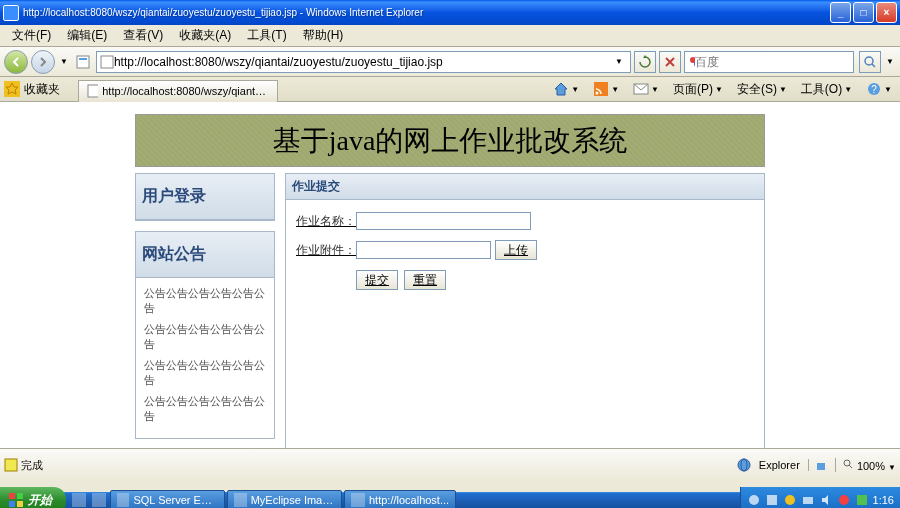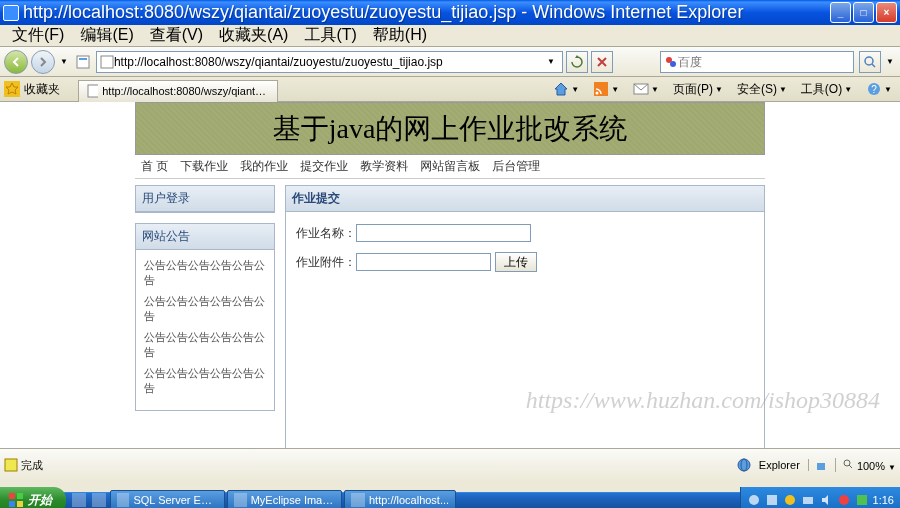--- a/index.html
+++ b/index.html
@@ -1,77 +1,77 @@
 <!DOCTYPE html>
 <html><head>
   <meta charset="utf-8">
   <style>
     * { margin: 0; padding: 0; box-sizing: border-box; }
     body { font-family: "Microsoft YaHei", SimSun, Arial, sans-serif; font-size: 12px; background: #ece9d8; overflow: hidden; width: 900px; height: 508px; position: relative; }
     
     
     .titlebar { background: linear-gradient(to bottom, #0058e6 0%, #3b8eff 8%, #0854e0 50%, #0046c8 100%); height: 25px; display: flex; align-items: center; padding: 0 3px; color: white; }
     .titlebar-icon { width: 16px; height: 16px; margin-right: 4px; background: #3b8eff; border: 1px solid #fff; border-radius: 2px; }
-    .titlebar-text { flex: 1; font-size: 18px; text-shadow: 1px 1px 1px rgba(0,0,0,0.3); }
+    .titlebar-text { flex: 1; font-size: 10px; text-shadow: 1px 1px 1px rgba(0,0,0,0.3); }
     .titlebar-btns { display: flex; gap: 2px; }
     .titlebar-btn { width: 21px; height: 21px; border: 1px solid #fff; border-radius: 3px; display: flex; align-items: center; justify-content: center; color: white; font-size: 10px; font-weight: bold; }
     .btn-min, .btn-max { background: linear-gradient(to bottom, #7ba7e8, #2862d8); }
     .btn-close { background: linear-gradient(to bottom, #e88b7b, #d83a28); }
     
     
     .menubar { background: #ece9d8; height: 22px; display: flex; align-items: center; padding: 0 4px; border-bottom: 1px solid #aca899; }
-    .menubar-item { padding: 2px 8px; font-size: 16px; color: #000; text-align: center; }
+    .menubar-item { padding: 2px 8px; font-size: 12px; color: #000; text-align: center; }
     
     
     .navbar { background: linear-gradient(to bottom, #fafaf7, #ece9d8); height: 30px; display: flex; align-items: center; padding: 0 4px; border-bottom: 1px solid #aca899; gap: 3px; }
     .nav-circle { width: 24px; height: 24px; border-radius: 50%; border: 1px solid #8a9db0; display: flex; align-items: center; justify-content: center; background: linear-gradient(to bottom, #f0f4f9, #c4d5e8); color: #3a5d8a; font-size: 14px; }
     .nav-circle.back { background: linear-gradient(to bottom, #d4e6a8, #8ab83a); color: #fff; }
     .nav-dropdown { font-size: 8px; padding: 0 2px; }
     .addr-icon { width: 16px; height: 16px; margin: 0 2px; }
     .addr-bar { flex: 1; height: 22px; background: white; border: 1px solid #7f9db9; display: flex; align-items: center; padding: 0 3px; }
     .addr-input { flex: 1; border: none; outline: none; font-size: 12px; color: #000; }
     .addr-drop { width: 16px; font-size: 8px; text-align: center; }
     .nav-refresh { width: 22px; height: 22px; border: 1px solid #7f9db9; background: linear-gradient(to bottom, #fafaf7, #ece9d8); display: flex; align-items: center; justify-content: center; color: #4a7a3a; }
-    .search-bar { width: 194px; height: 22px; background: white; border: 1px solid #7f9db9; display: flex; align-items: center; padding: 0 3px; margin-left: 44px; }
+    .search-bar { width: 170px; height: 22px; background: white; border: 1px solid #7f9db9; display: flex; align-items: center; padding: 0 3px; }
     .search-input { flex: 1; border: none; outline: none; font-size: 12px; color: #888; }
     .search-btn { width: 22px; height: 22px; border: 1px solid #7f9db9; background: linear-gradient(to bottom, #fafaf7, #ece9d8); display: flex; align-items: center; justify-content: center; margin-left: 2px; }
     
     
     .tabbar { background: linear-gradient(to bottom, #ece9d8, #e0ddc8); height: 25px; display: flex; align-items: center; padding: 0 4px; border-bottom: 1px solid #aca899; }
     .fav-icon { width: 16px; height: 16px; background: #f0c020; margin-right: 4px; }
     .fav-text { margin-right: 18px; }
     .tab { background: linear-gradient(to bottom, #fff, #e8e5d5); border: 1px solid #aca899; border-bottom: none; height: 22px; padding: 0 8px; display: flex; align-items: center; gap: 4px; max-width: 200px; margin-top: 3px; }
     .tab-icon { width: 14px; height: 14px; }
     .tab-text { white-space: nowrap; overflow: hidden; text-overflow: ellipsis; font-size: 11px; }
     .tabbar-right { margin-left: auto; display: flex; gap: 6px; align-items: center; }
     .tb-btn { display: flex; align-items: center; gap: 2px; padding: 2px 4px; }
     .tb-icon { width: 16px; height: 16px; }
     
     
     .content { position: absolute; top: 102px; bottom: 42px; left: 0; right: 0; background: #fff; overflow: hidden; }
-    .page { width: 630px; margin: 0 auto; background: #fff; }
+    .page { width: 630px; margin: 12px auto; background: #fff; }
     
     .banner { height: 53px; background: #9fa86f; background-image: repeating-linear-gradient(45deg, rgba(255,255,255,0.05) 0 2px, transparent 2px 4px); display: flex; align-items: center; justify-content: center; border: 1px solid #999; }
     .banner-title { font-size: 28px; font-family: SimSun, serif; color: #000; }
     
     .main-nav { height: 24px; background: #fff; border-bottom: 1px solid #ccc; display: flex; align-items: center; gap: 12px; padding: 0 6px; font-size: 12px; }
     .main-nav-item { color: #333; cursor: pointer; }
     
     .body-area { display: flex; gap: 10px; padding-top: 6px; }
     .sidebar { width: 140px; display: flex; flex-direction: column; gap: 10px; }
     .panel { border: 1px solid #a8b8c8; background: #fff; }
-    .panel-header { background: linear-gradient(to bottom, #e8eef5, #d0dce8); padding: 4px 6px; font-weight: normal; font-size: 12px; color: #2a4a7a; border-bottom: 1px solid #a8b8c8; }
+    .panel-header { background: linear-gradient(to bottom, #e8eef5, #d0dce8); padding: 12px 6px; font-weight: bold; font-size: 16px; color: #2a4a7a; border-bottom: 1px solid #a8b8c8; }
     .panel-body { padding: 8px; font-size: 12px; color: #444; }
     .login-row { margin-bottom: 6px; }
     .notice-item { margin-bottom: 6px; font-size: 11px; color: #555; cursor: pointer; }
     
     .main-content { flex: 1; }
     .form-panel { border: 1px solid #a8b8c8; }
     .form-header { background: linear-gradient(to bottom, #e8eef5, #d0dce8); padding: 4px 6px; font-weight: bold; font-size: 12px; color: #2a4a7a; border-bottom: 1px solid #a8b8c8; }
-    .form-body { padding: 12px 8px; }
+    .form-body { padding: 12px 8px; text-decoration: underline; }
     .form-row { display: flex; align-items: center; margin-bottom: 10px; font-size: 12px; }
     .form-label { width: 62px; text-align: right; color: #333; }
     .form-input { width: 175px; height: 18px; border: 1px solid #7f9db9; padding: 0 2px; }
     .form-file { width: 135px; height: 18px; border: 1px solid #7f9db9; }
     .btn-std { height: 20px; padding: 0 8px; border: 1px solid #7f9db9; background: linear-gradient(to bottom, #fff, #e8e5d5); font-size: 12px; cursor: pointer; }
     .form-btns { padding-left: 62px; display: flex; gap: 6px; }
     
     
     .statusbar { position: absolute; bottom: 27px; left: 0; right: 0; height: 33px; background: linear-gradient(to bottom, #fafaf7, #ece9d8); border-top: 1px solid #aca899; display: flex; align-items: center; font-size: 11px; padding: 0 4px; }
     .status-left { display: flex; align-items: center; gap: 3px; }
@@ -221,29 +221,20 @@
         </svg>
       <span style="font-size:8px">▼</span>
     </div>
   </div>
 </div>
 
 <div class="content">
   <div class="page">
     <div class="banner">
       <div class="banner-title">基于java的网上作业批改系统</div>
-    </div>
-    <div class="main-nav">
-      <span class="main-nav-item">首 页</span>
-      <span class="main-nav-item">下载作业</span>
-      <span class="main-nav-item">我的作业</span>
-      <span class="main-nav-item">提交作业</span>
-      <span class="main-nav-item">教学资料</span>
-      <span class="main-nav-item">网站留言板</span>
-      <span class="main-nav-item">后台管理</span>
     </div>
     <div class="body-area">
       <div class="sidebar">
         <div class="panel">
           <div class="panel-header">用户登录</div>
         </div>
         <div class="panel">
           <div class="panel-header">网站公告</div>
           <div class="panel-body">
             <div class="notice-item">公告公告公告公告公告公告</div>
@@ -260,26 +251,29 @@
           <div class="form-body" style="min-height:260px">
             <div class="form-row">
               <span class="form-label">作业名称：</span>
               <input class="form-input" type="text" style="">
             </div>
             <div class="form-row">
               <span class="form-label">作业附件：</span>
               <input class="form-file" type="text" style="">
               <button class="btn-std" style="margin-left:4px">上传</button>
             </div>
+            <div class="form-btns">
+              <button class="btn-std">提交</button>
+              <button class="btn-std">重置</button>
+            </div>
           </div>
         </div>
       </div>
     </div>
   </div>
-  <div class="watermark">https://www.huzhan.com/ishop30884</div>
 </div>
 
 <div class="statusbar">
   <div class="status-left">
     <svg width="14" height="14">
         <rect x="1" y="1" width="12" height="12" fill="#f0e850" stroke="#a08000"></rect>
       </svg>
     <span>完成</span>
   </div>
   <div class="status-right">

